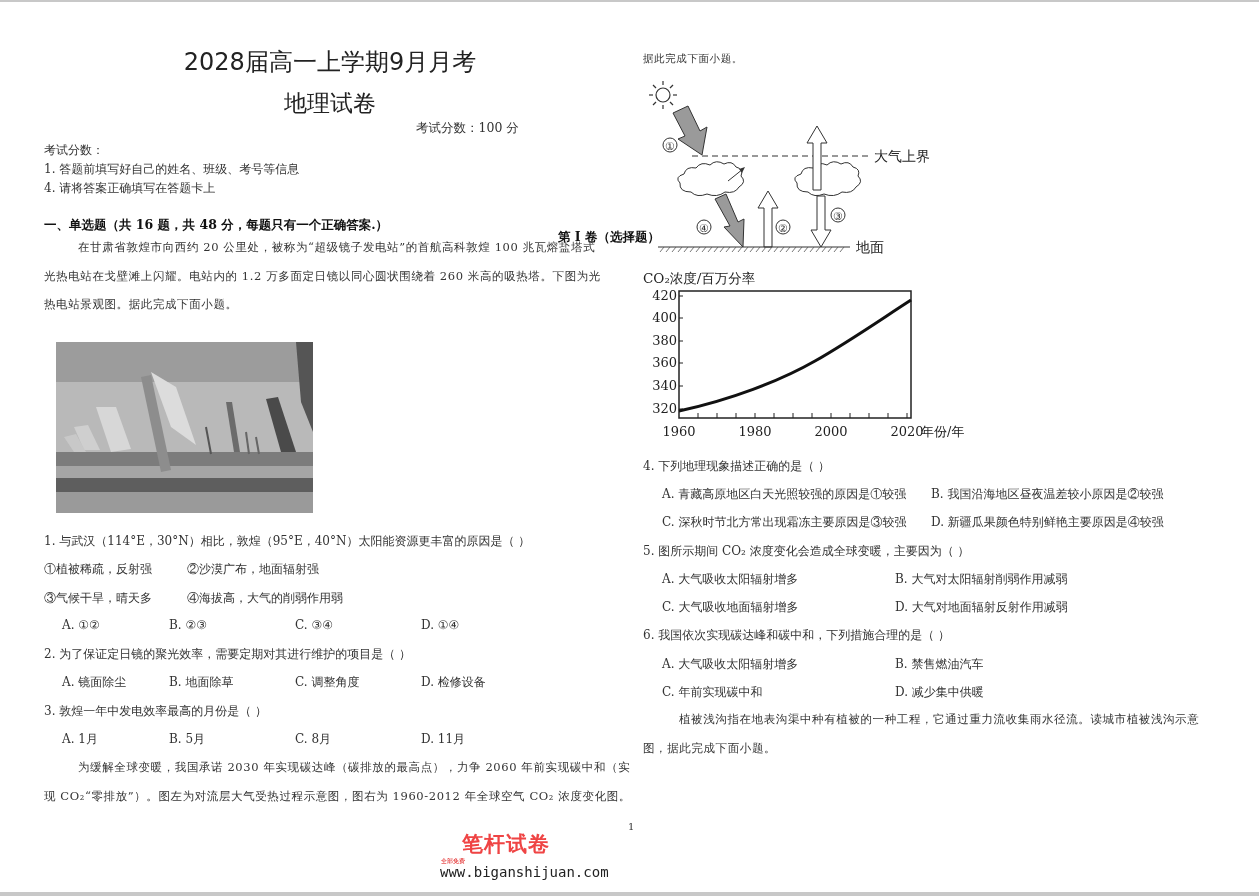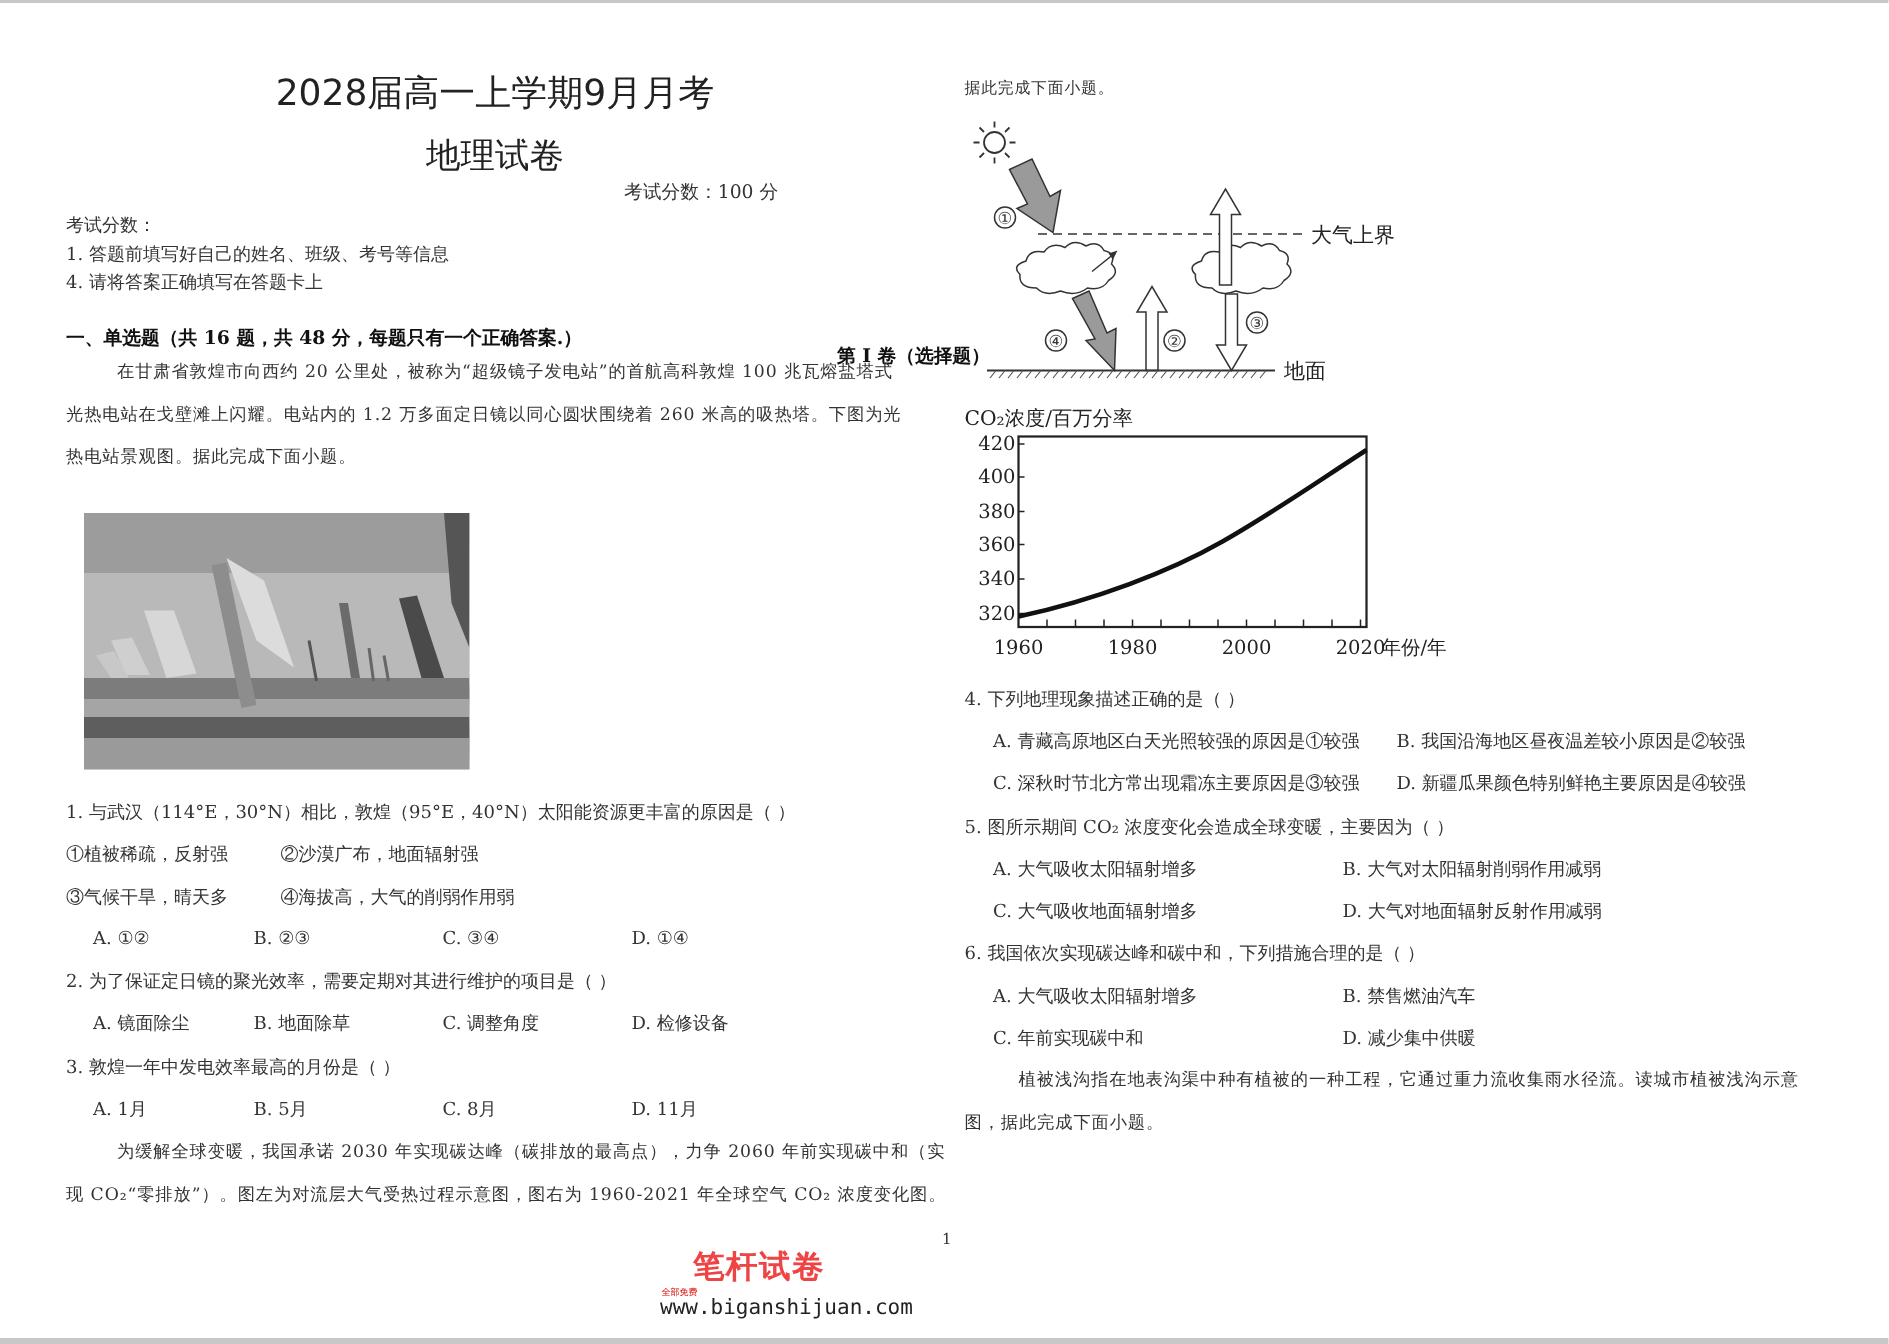--- a/index.html
+++ b/index.html
@@ -87,21 +87,21 @@
 <div class="abs t12" style="left:295px;top:674px;">C. 调整角度</div>
 <div class="abs t12" style="left:421px;top:674px;">D. 检修设备</div>
 
 <div class="abs t12" style="left:44px;top:703px;">3. 敦煌一年中发电效率最高的月份是（ ）</div>
 <div class="abs t12" style="left:62px;top:731px;">A. 1月</div>
 <div class="abs t12" style="left:169px;top:731px;">B. 5月</div>
 <div class="abs t12" style="left:295px;top:731px;">C. 8月</div>
 <div class="abs t12" style="left:421px;top:731px;">D. 11月</div>
 
 <div class="abs para" style="left:78px;top:760px;">为缓解全球变暖，我国承诺 2030 年实现碳达峰（碳排放的最高点），力争 2060 年前实现碳中和（实</div>
-<div class="abs para" style="left:44px;top:789px;">现 CO₂“零排放”）。图左为对流层大气受热过程示意图，图右为 1960-2021 年全球空气 CO₂ 浓度变化图。</div>
+<div class="abs para" style="left:44px;top:789px;">现 CO₂“零排放”）。图左为对流层大气受热过程示意图，图右为 1960-2012 年全球空气 CO₂ 浓度变化图。</div>
 
 <div class="abs para" style="left:643px;top:52px;font-size:10.5px;">据此完成下面小题。</div>
 
 <svg class="abs" style="left:640px;top:75px;" width="300" height="185" viewBox="0 0 300 185">
 
   <g stroke="#333" stroke-width="1.2" fill="none">
     <circle cx="23" cy="20" r="7"></circle>
     <line x1="23" y1="6" x2="23" y2="10"></line>
       <line x1="23" y1="30" x2="23" y2="34"></line>
     <line x1="9" y1="20" x2="13" y2="20"></line>

